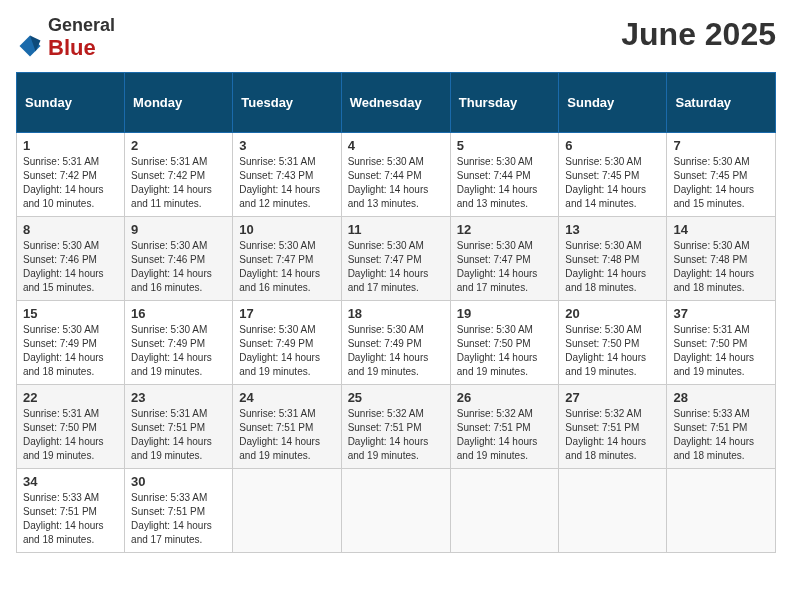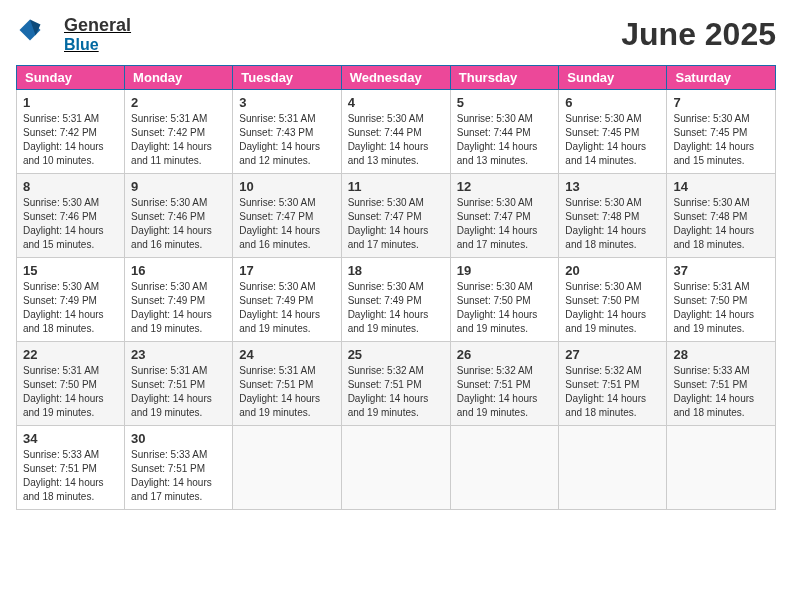--- a/index.html
+++ b/index.html
@@ -11,38 +11,37 @@
       padding: 16px;
     }
     .header {
       display: flex;
       justify-content: space-between;
       align-items: flex-start;
       margin-bottom: 12px;
     }
     .logo {
       display: flex;
-      align-items: flex-start;
-      gap: 20px;
-      text-decoration: underline;
+      align-items: flex-end;
+      gap: 4px;
     }
     .logo-text {
       display: flex;
       flex-direction: column;
       line-height: 1.1;
     }
     .logo-general {
       font-size: 18px;
       font-weight: bold;
       color: #333;
     }
     .logo-blue {
-      font-size: 16px;
-      font-weight: bold;
-      color: #0369a1;
+      font-size: 22px;
+      font-weight: bold;
+      color: #b91c1c;
     }
     .logo-icon {
       width: 28px;
       height: 28px;
     }
     .title-block {
       text-align: left;
     }
     .month-year {
       font-size: 32px;
@@ -52,24 +51,24 @@
     .location {
       font-size: 14px;
       color: #555;
     }
     .calendar {
       width: 100%;
       border-collapse: collapse;
       border: 1px solid #ccc;
     }
     .calendar th {
-      background-color: #ec4899;
+      background-color: #0c4a6e;
       color: #fff;
       text-align: left;
-      padding: 4px 8px;
+      padding: 22px 8px;
       font-size: 13px;
       border: 1px solid #1a6aab;
     }
     .calendar td {
       vertical-align: top;
       padding: 5px 6px;
       border: 1px solid #ccc;
       font-size: 10.5px;
       color: #333;
       width: 110px;

